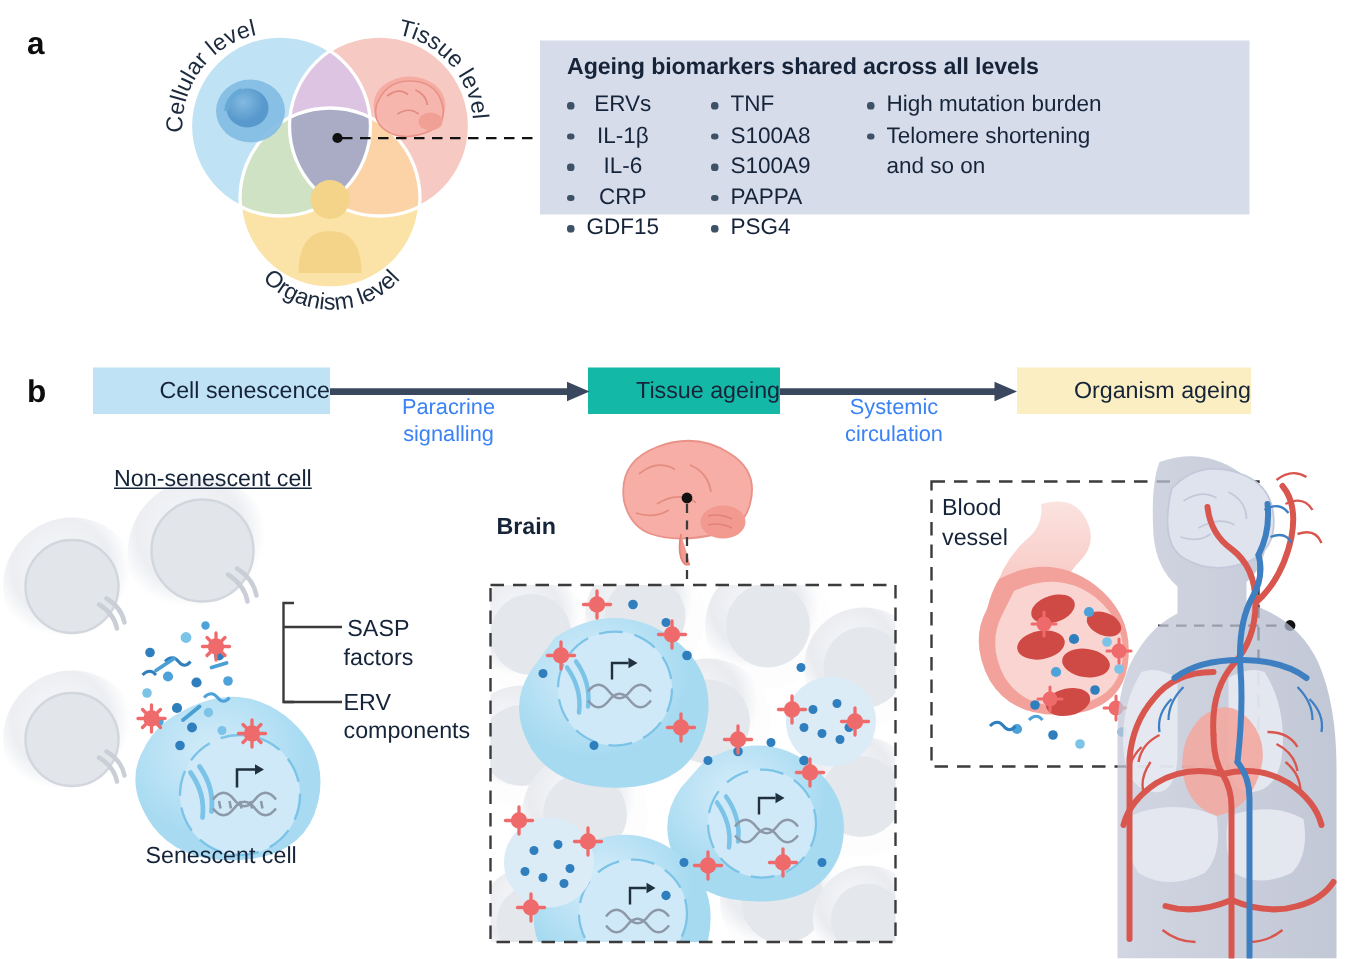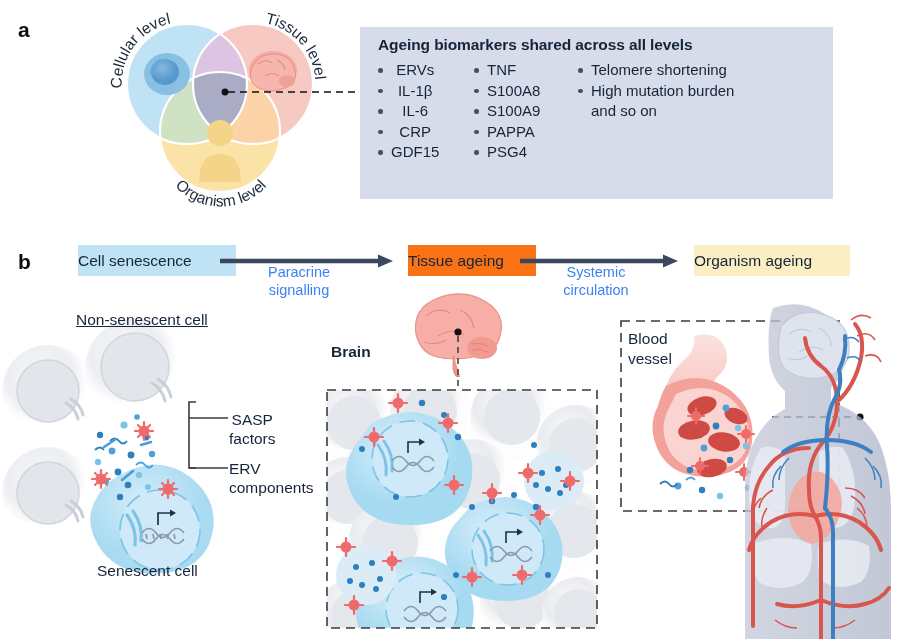--- a/index.html
+++ b/index.html
@@ -6,42 +6,42 @@
   body{width:903px;height:639px;position:relative;overflow:hidden;
        font-family:"Liberation Sans","DejaVu Sans",sans-serif;color:#1b2a3d;}
   .abs{position:absolute;}
   .panel-letter{font-weight:bold;font-size:21px;color:#0d0d0d;letter-spacing:0;}
 
   
   #venn-wrap{left:95px;top:12px;width:250px;height:175px;}
   .venn-label{font-size:15.5px;font-weight:400;fill:#1b2a3d;}
 
   
-  #biomarker-box{left:360px;top:27px;width:473px;height:172px;background:#d6dce9;}
+  #biomarker-box{left:360px;top:27px;width:473px;height:116px;background:#d6dce9;}
   #biomarker-title{position:absolute;left:18px;top:9px;font-size:15.5px;font-weight:bold;color:#16243a;
                    letter-spacing:-0.1px;white-space:nowrap;}
   .bm-col{position:absolute;top:33px;}
   .bm-col li{list-style:none;font-size:15px;line-height:20.5px;color:#16243a;position:relative;
              padding-left:13px;white-space:nowrap;}
   .bm-col li:before{content:"";position:absolute;left:0;top:8px;width:4.5px;height:4.5px;border-radius:50%;
                     background:#3d5169;}
   .bm-col li.cont:before{display:none;}
   .bm-col ul{margin:0;padding:0;}
   #bm-col-1{left:18px;text-align:center;}
   #bm-col-2{left:114px;}
   #bm-col-3{left:218px;}
 
   
   #a-dash{left:222px;top:86.5px;width:140px;height:2px;}
 
   
-  .flowbox{position:absolute;height:31px;display:flex;align-items:center;justify-content:flex-start;
-           font-size:15.5px;color:#16243a;margin-left:16px;}
+  .flowbox{position:absolute;height:31px;display:flex;align-items:center;justify-content:flex-end;
+           font-size:15.5px;color:#16243a;}
   #box-cell{left:62px;top:245px;width:158px;background:#bfe2f4;}
-  #box-tissue{left:392px;top:245px;width:128px;background:#f97316;}
+  #box-tissue{left:392px;top:245px;width:128px;background:#14b8a6;}
   #box-organism{left:678px;top:245px;width:156px;background:#fbeec2;}
   .arrow-label{position:absolute;font-size:14.5px;line-height:18px;color:#3b82f6;text-align:center;}
   #lab-paracrine{left:234px;top:263px;width:130px;}
   #lab-systemic{left:526px;top:263px;width:140px;}
 
   .fig-label{position:absolute;font-size:15.5px;color:#16243a;line-height:19px;}
   #lab-nonsen{left:76px;top:310px;text-decoration:underline;}
   #lab-sen{left:97px;top:561px;}
   #lab-sasp{left:229px;top:410px;text-align:center;}
   #lab-erv{left:229px;top:459px;}
@@ -155,22 +155,22 @@
       <li>TNF</li>
       <li>S100A8</li>
       <li>S100A9</li>
       <li>PAPPA</li>
       <li>PSG4</li>
     </ul>
   </div>
 
   <div class="bm-col" id="bm-col-3">
     <ul>
+      <li>High mutation burden</li>
       <li>Telomere shortening</li>
-      <li>High mutation burden</li>
       <li class="cont">and so on</li>
     </ul>
   </div>
 </div>
 
 <div class="abs panel-letter" style="left:18px;top:250px;">b</div>
 
 <div class="flowbox" id="box-cell">
   <span>Cell senescence</span>
 </div>

